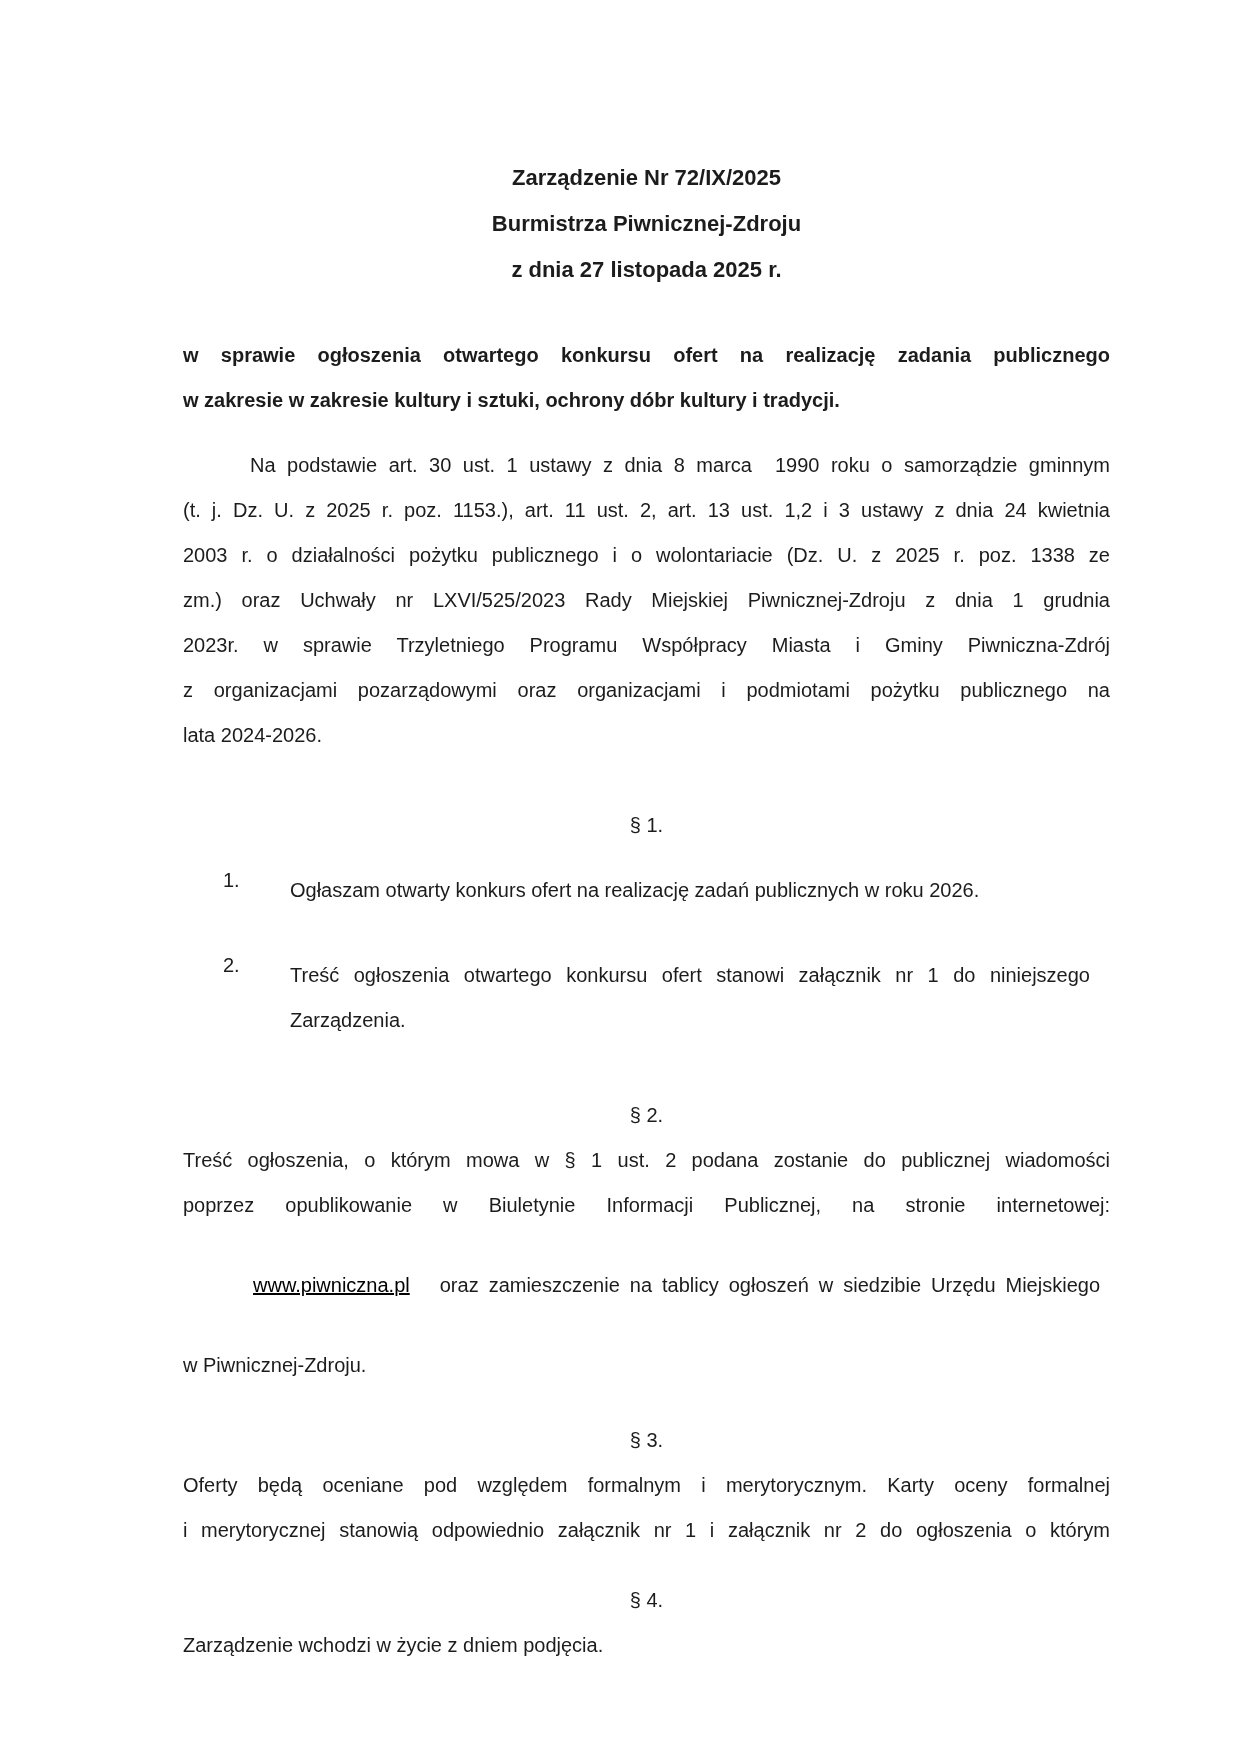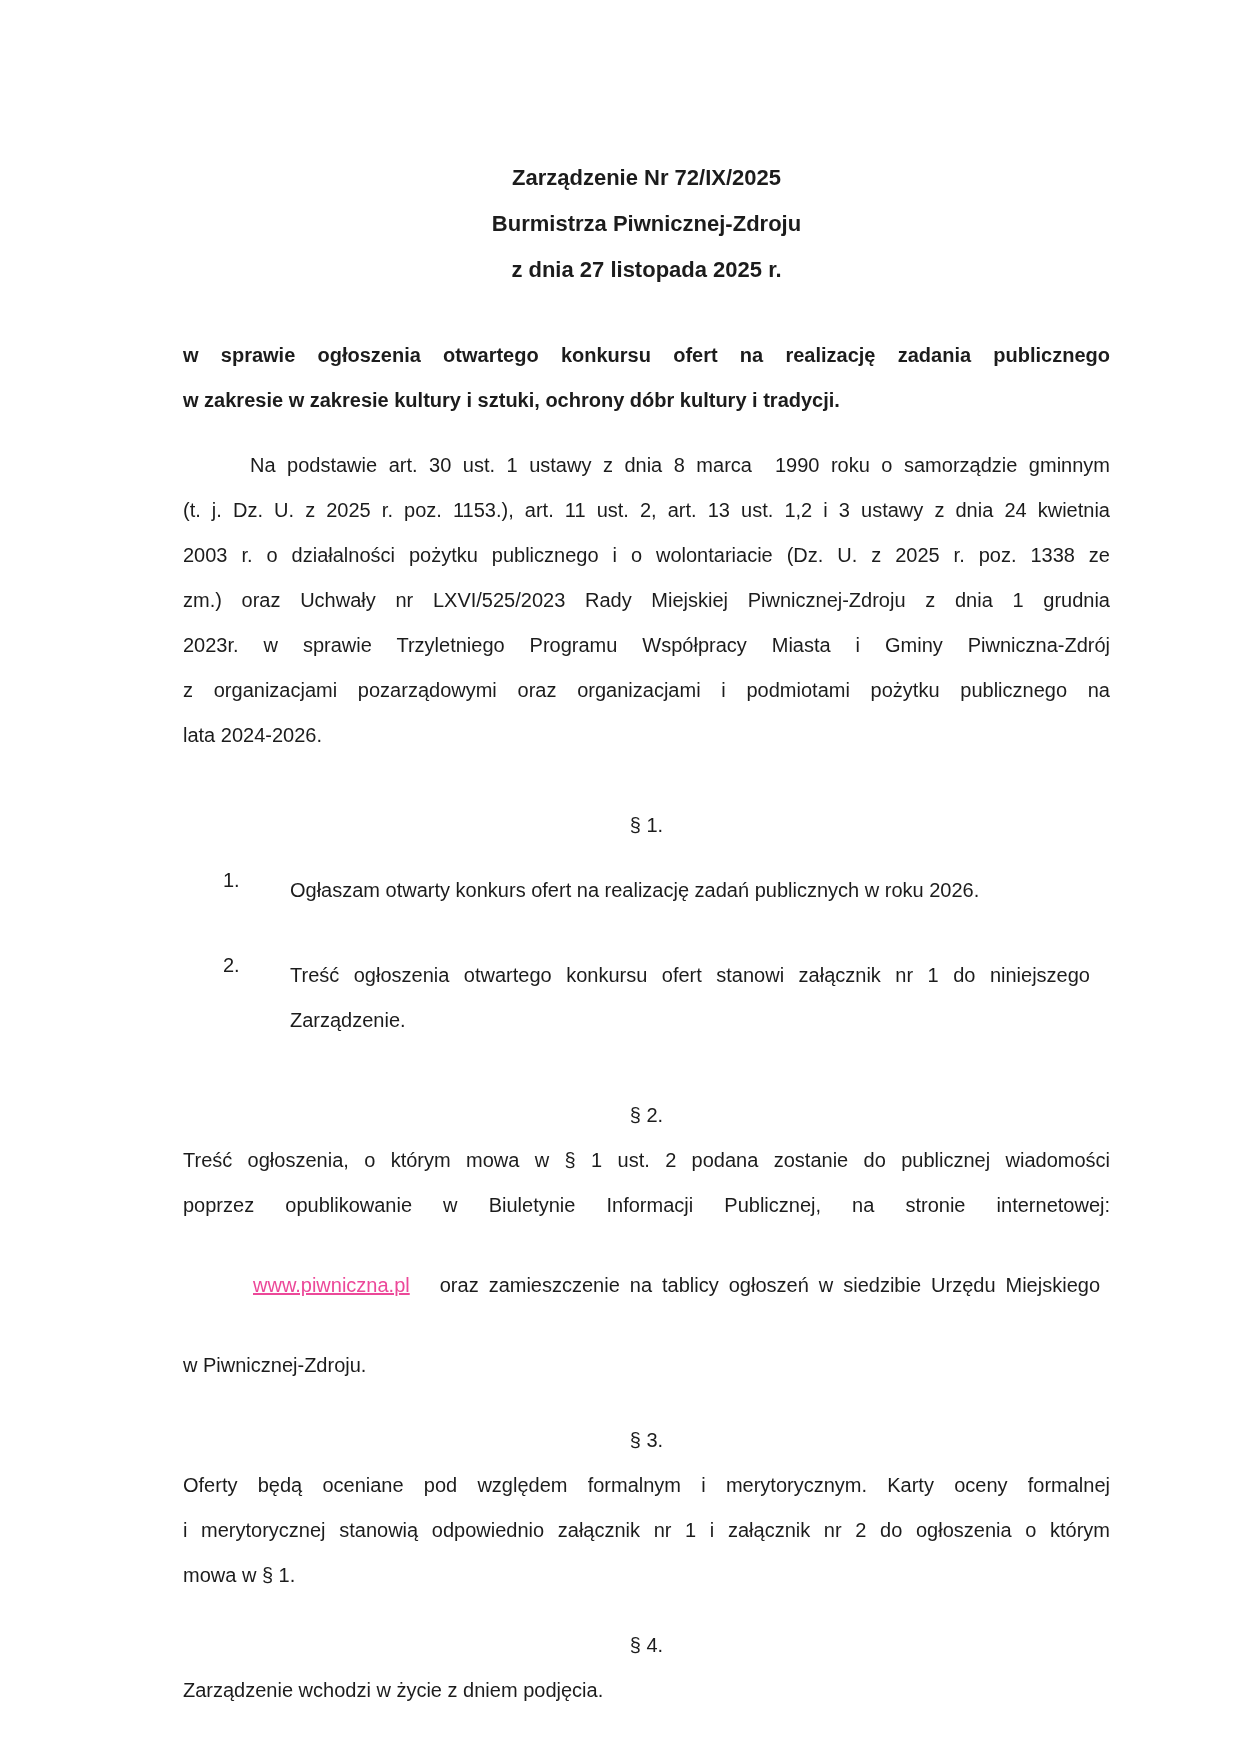--- a/index.html
+++ b/index.html
@@ -57,21 +57,21 @@
   
   .list-row { display: flex; padding-left: 30px; }
   .list-num {
     flex: 0 0 37px;
     font-size: 20px;
     line-height: 35px;
   }
   .list-body { flex: 1 1 auto; }
   
   .doc-link {
-    color: #ec4899;
+    color: #000000;
     text-decoration: underline;
     cursor: pointer;
   }
   
   .signature-block {
     margin-top: 45px;
     margin-left: auto;
     margin-right: 118px;
     width: 380px;
     text-align: center;
@@ -112,42 +112,41 @@
     <div class="list-row">
       <span class="list-num">1.</span>
       <div class="list-body">
         <div class="plain">Ogłaszam otwarty konkurs ofert na realizację zadań publicznych w roku 2026.</div>
       </div>
     </div>
     <div class="list-row">
       <span class="list-num">2.</span>
       <div class="list-body">
         <div class="jline">Treść ogłoszenia otwartego konkursu ofert stanowi załącznik nr 1 do niniejszego</div>
-        <div class="plain">Zarządzenie.</div>
+        <div class="plain">Zarządzenia.</div>
       </div>
     </div>
   </section>
 
   <div class="sec-heading mt-md">§ 2.</div>
 
   <section class="body-text">
     <div class="jline">Treść ogłoszenia, o którym mowa w § 1 ust. 2 podana zostanie do publicznej wiadomości</div>
     <div class="jline">poprzez opublikowanie w Biuletynie Informacji Publicznej, na stronie internetowej:</div>
     <div class="jline">
       <span class="doc-link">www.piwniczna.pl</span><span> oraz zamieszczenie na tablicy ogłoszeń w siedzibie Urzędu Miejskiego</span>
     </div>
     <div class="plain">w Piwnicznej-Zdroju.</div>
   </section>
 
   <div class="sec-heading mt-md">§ 3.</div>
 
   <section class="body-text">
     <div class="jline">Oferty będą oceniane pod względem formalnym i merytorycznym. Karty oceny formalnej</div>
     <div class="jline">i merytorycznej stanowią odpowiednio załącznik nr 1 i załącznik nr 2 do ogłoszenia o którym</div>
-    <div class="plain">mowa w § 1.</div>
   </section>
 
   <div class="sec-heading mt-sm">§ 4.</div>
 
   <section class="body-text">
     <div class="plain">Zarządzenie wchodzi w życie z dniem podjęcia.</div>
   </section>
 
 
 </div>

